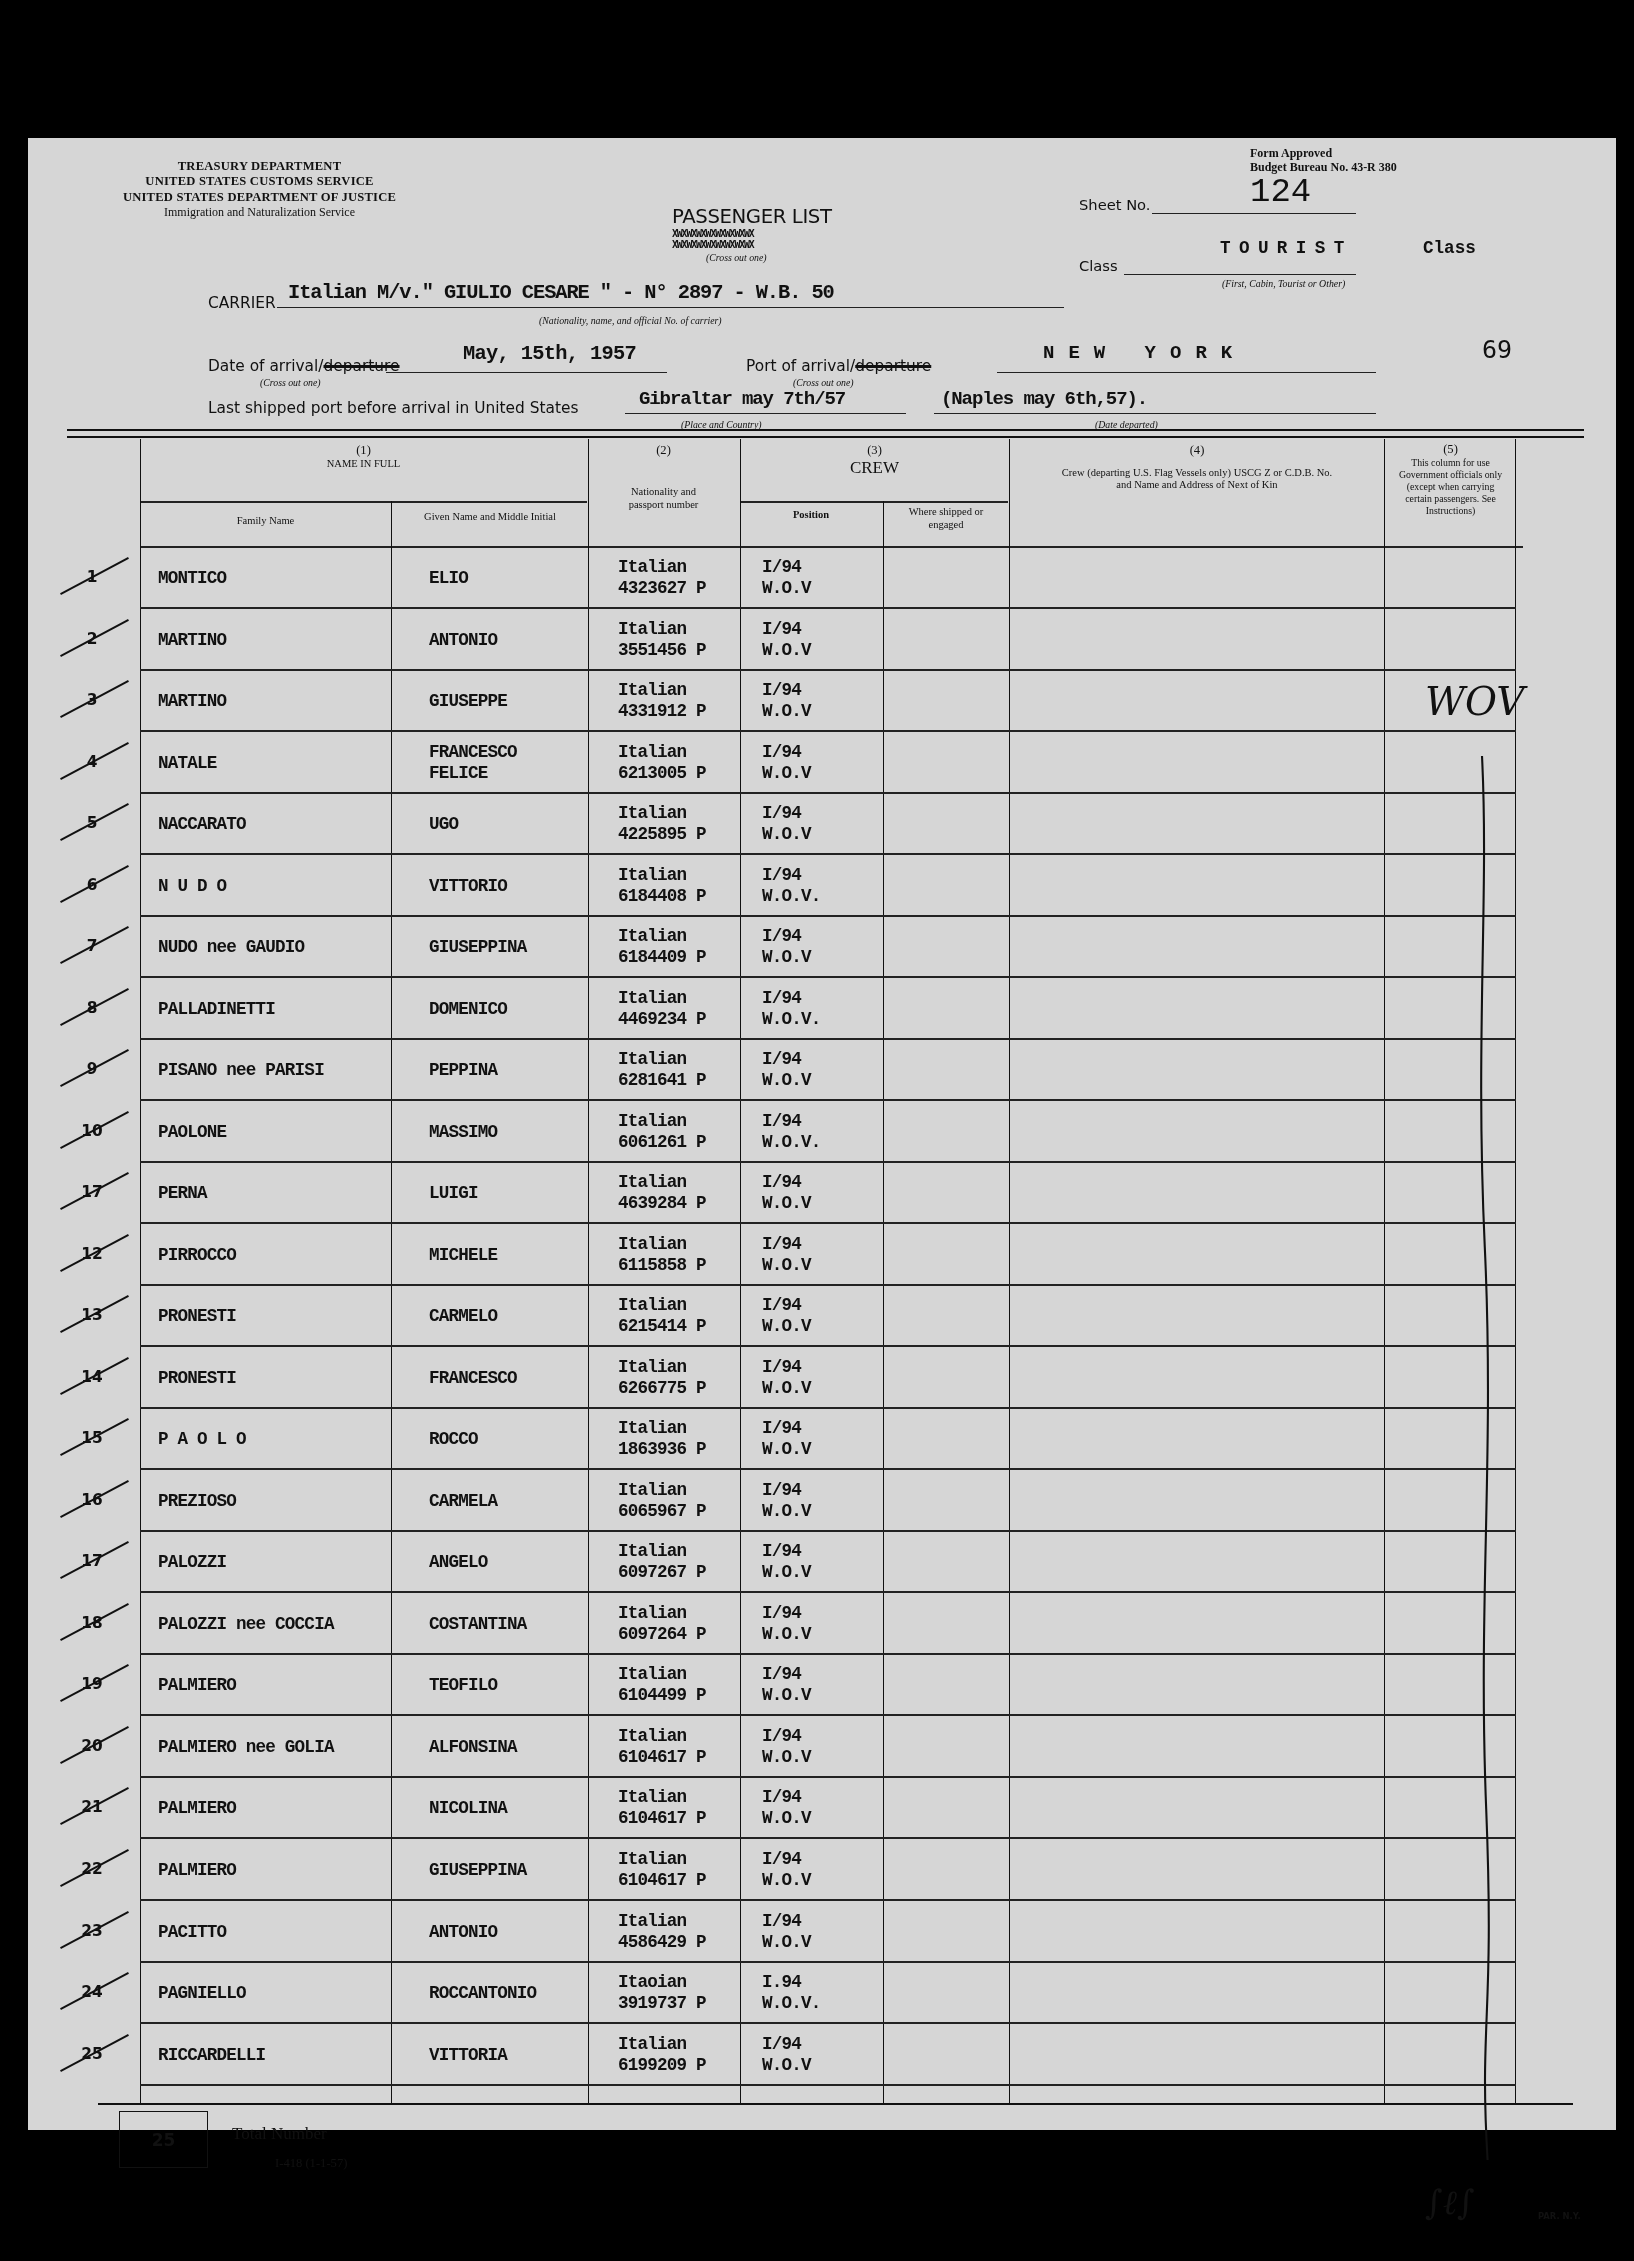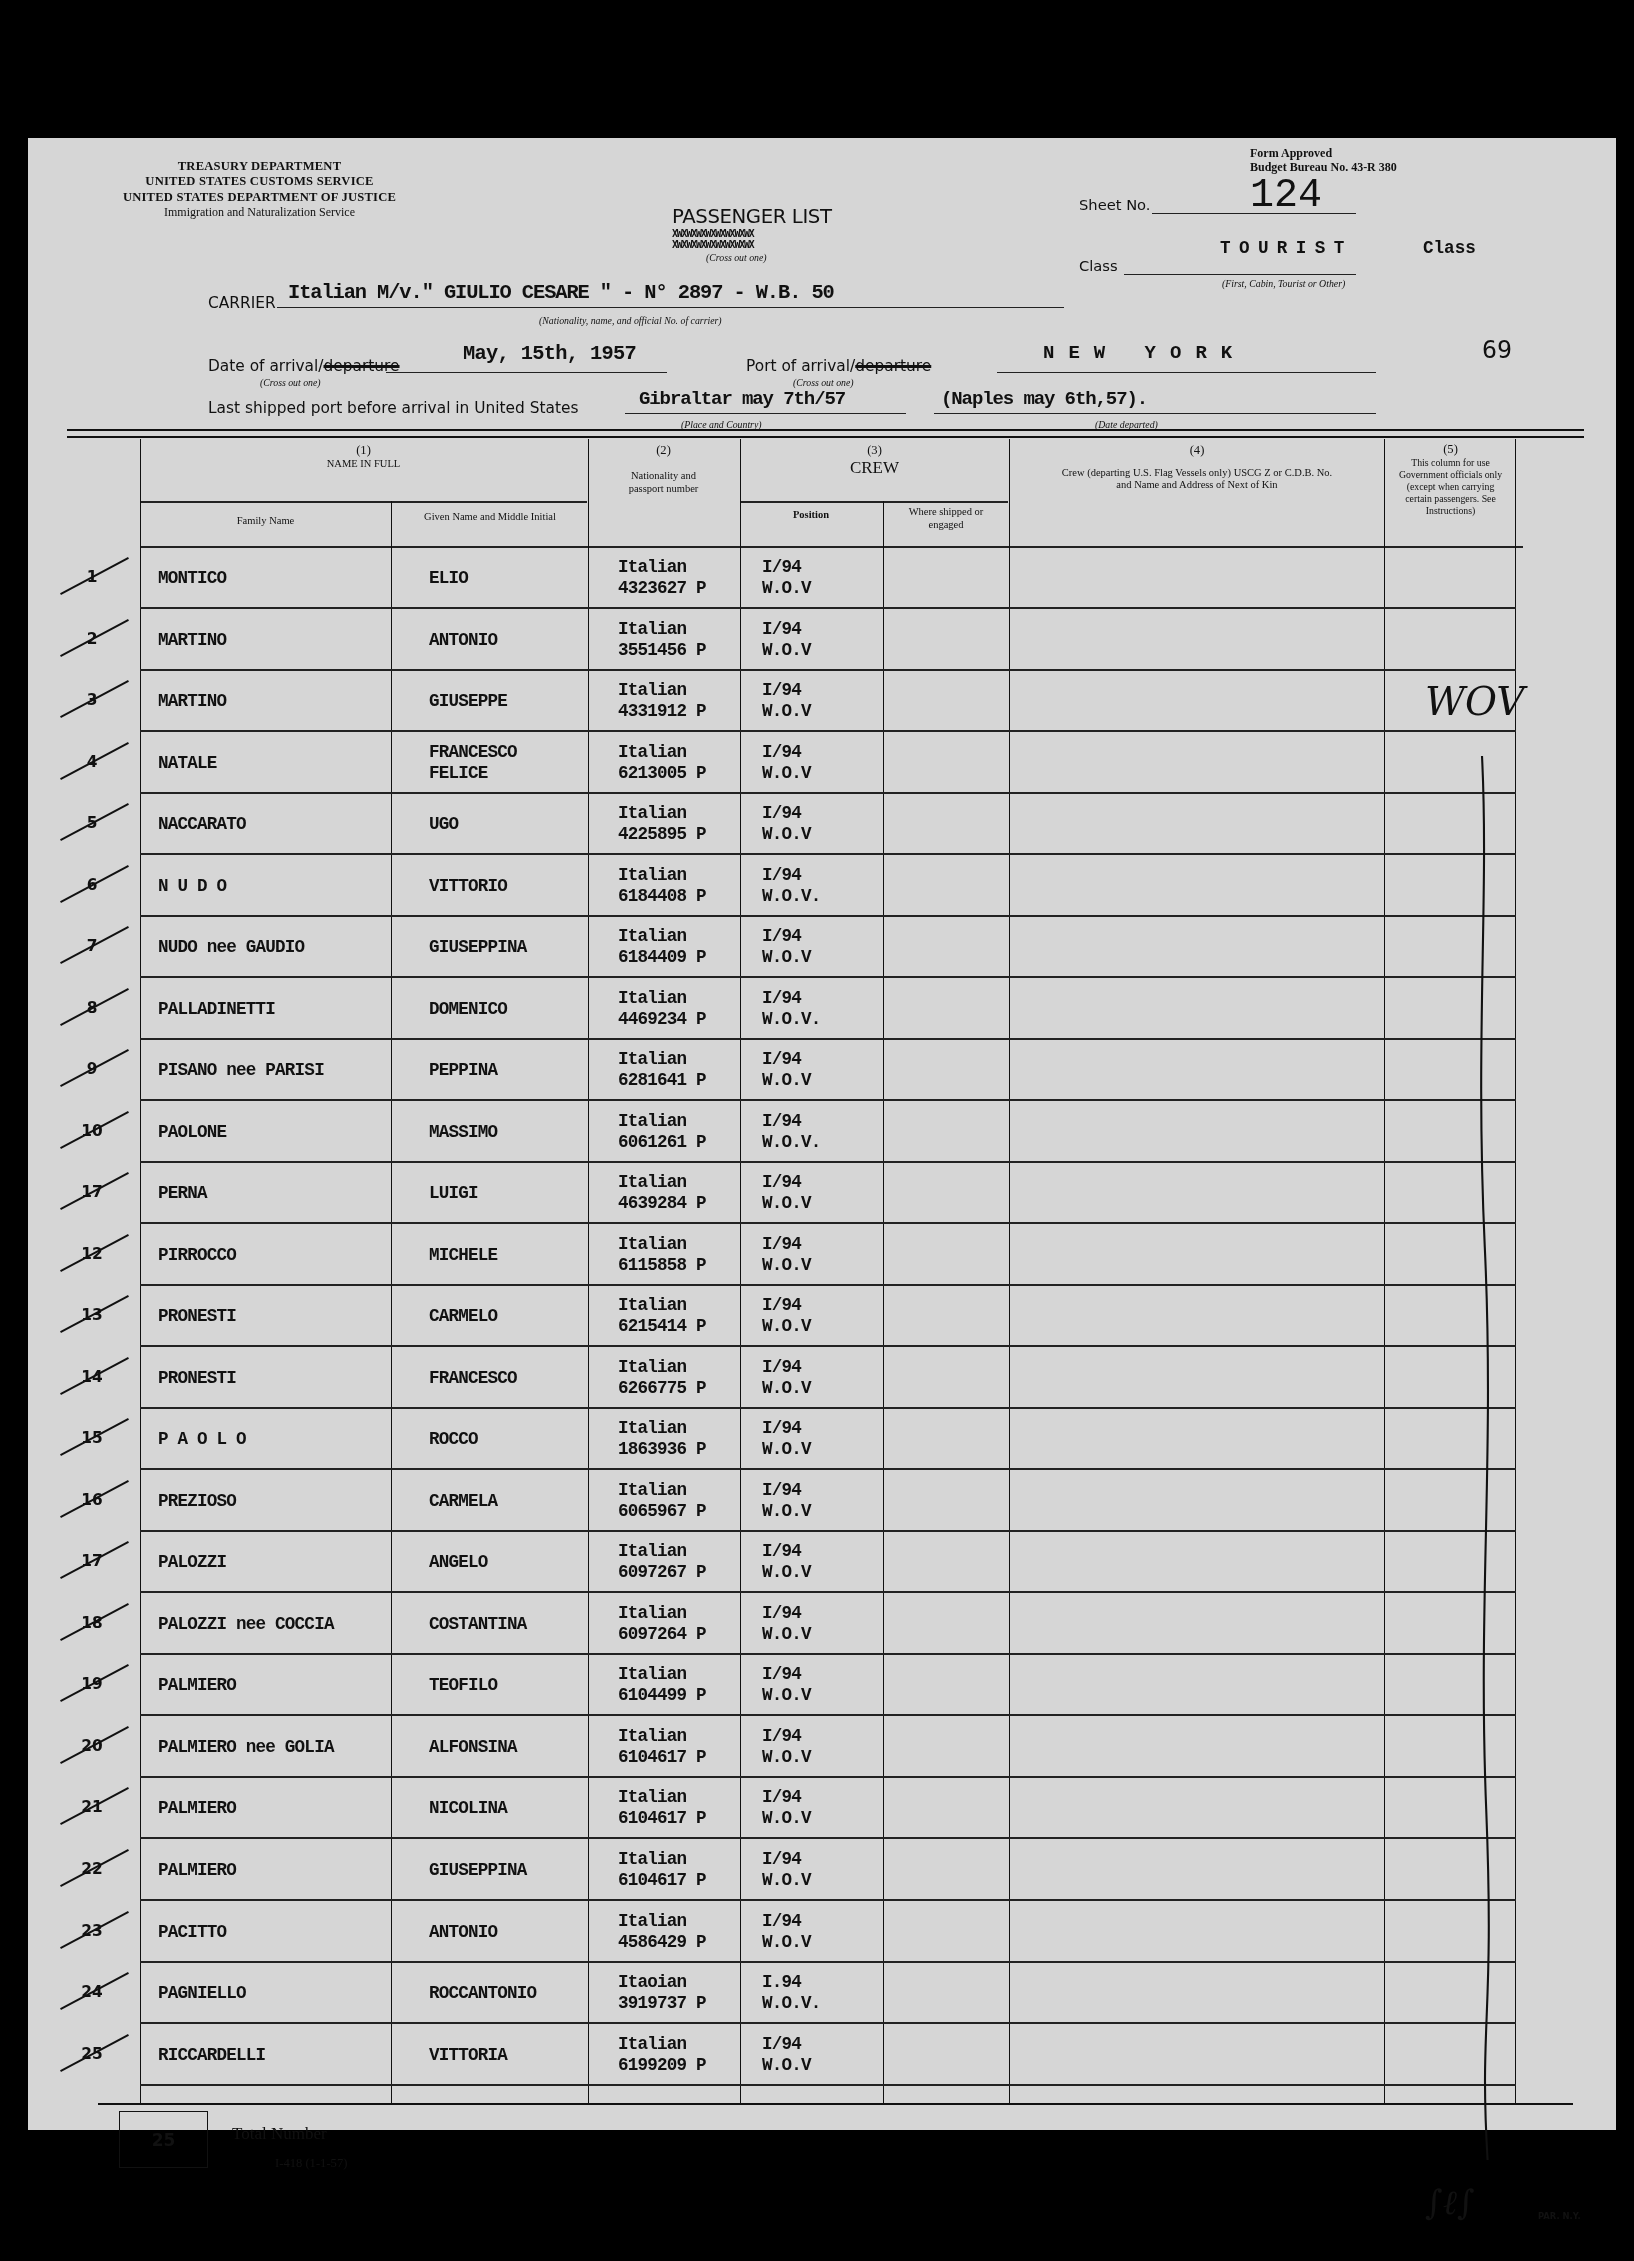--- a/index.html
+++ b/index.html
@@ -13,21 +13,21 @@
   .agency { left:56px; top:21px; width:351px; text-align:center; font-size:12.6px; line-height:15.4px; font-family:"Liberation Serif", serif; }
   .agency .l1, .agency .l2, .agency .l3 { font-weight:bold; letter-spacing:0.2px; }
   .agency .l4 { font-size:12px; }
 
   .pl-title { left:644px; top:67px; font-family:"DejaVu Sans", sans-serif; font-size:19.7px; letter-spacing:-0.4px; }
   .pl-x { left:644px; top:91px; font-family:"DejaVu Sans Mono", monospace; font-size:9.8px; font-weight:bold; line-height:10.5px; letter-spacing:-1.1px; }
   .pl-cross { left:678px; top:114px; font-style:italic; font-size:9.8px; }
 
   .formapp { left:1222px; top:8.4px; font-size:12px; line-height:14px; font-weight:bold; }
   .sheetno-lbl { left:1051px; top:58px; font-family:"DejaVu Sans", sans-serif; font-size:14.7px; }
-  .sheetno-val { left:1222px; top:35px; font-family:"Liberation Mono", monospace; font-size:40px; }
+  .sheetno-val { left:1222px; top:35px; font-family:"Liberation Mono", monospace; font-size:34px; }
   .sheetno-line { left:1124px; top:75px; width:204px; border-top:1.4px solid #222; }
 
   .class-lbl { left:1051px; top:119px; font-family:"DejaVu Sans", sans-serif; font-size:14.7px; }
   .class-val { left:1192px; top:100px; font-size:17.6px; letter-spacing:8.4px; }
   .class-suffix { left:1395px; top:100px; font-size:17.6px; }
   .class-line { left:1096px; top:136px; width:232px; border-top:1.4px solid #222; }
   .class-hint { left:1194px; top:140px; font-style:italic; font-size:9.8px; }
 
   .carrier-lbl { left:180px; top:156px; font-family:"DejaVu Sans", sans-serif; font-size:15.4px; }
   .carrier-val { left:260px; top:143px; font-size:20.4px; letter-spacing:-1.1px; }
@@ -144,21 +144,21 @@
   <div class="tbl" id="tbl">
 
     <div class="hdr" style="left:0;width:447px;">
       <div class="hdr-num" style="margin-top:4.2px;">(1)</div>
       <div class="hdr-txt">NAME IN FULL</div>
     </div>
     <div class="hdr hdr-txt" style="left:0;width:251px;top:76px;font-weight:normal;">Family Name</div>
     <div class="hdr hdr-txt" style="left:253px;width:194px;top:72px;">Given Name and Middle Initial</div>
     <div class="hdr" style="left:449px;width:149px;">
       <div class="hdr-num" style="margin-top:4.2px;">(2)</div>
-      <div class="hdr-txt" style="margin:12px 28px 0;">Nationality and passport number</div>
+      <div class="hdr-txt" style="margin:28px 28px 0;">Nationality and passport number</div>
     </div>
     <div class="hdr" style="left:601px;width:267px;">
       <div class="hdr-num" style="margin-top:4.2px;">(3)</div>
       <div class="hdr-txt" style="font-size:17px;line-height:19.7px;">CREW</div>
     </div>
     <div class="hdr hdr-txt" style="left:601px;width:140px;top:70px;font-weight:bold;">Position</div>
     <div class="hdr hdr-txt" style="left:744px;width:124px;top:67px;padding:0 21px;box-sizing:border-box;">Where shipped or engaged</div>
     <div class="hdr" style="left:871px;width:372px;">
       <div class="hdr-num" style="margin-top:4.2px;">(4)</div>
       <div class="hdr-txt" style="margin:8.4px 49px 0;">Crew (departing U.S. Flag Vessels only) USCG Z or C.D.B. No. and Name and Address of Next of Kin</div>

